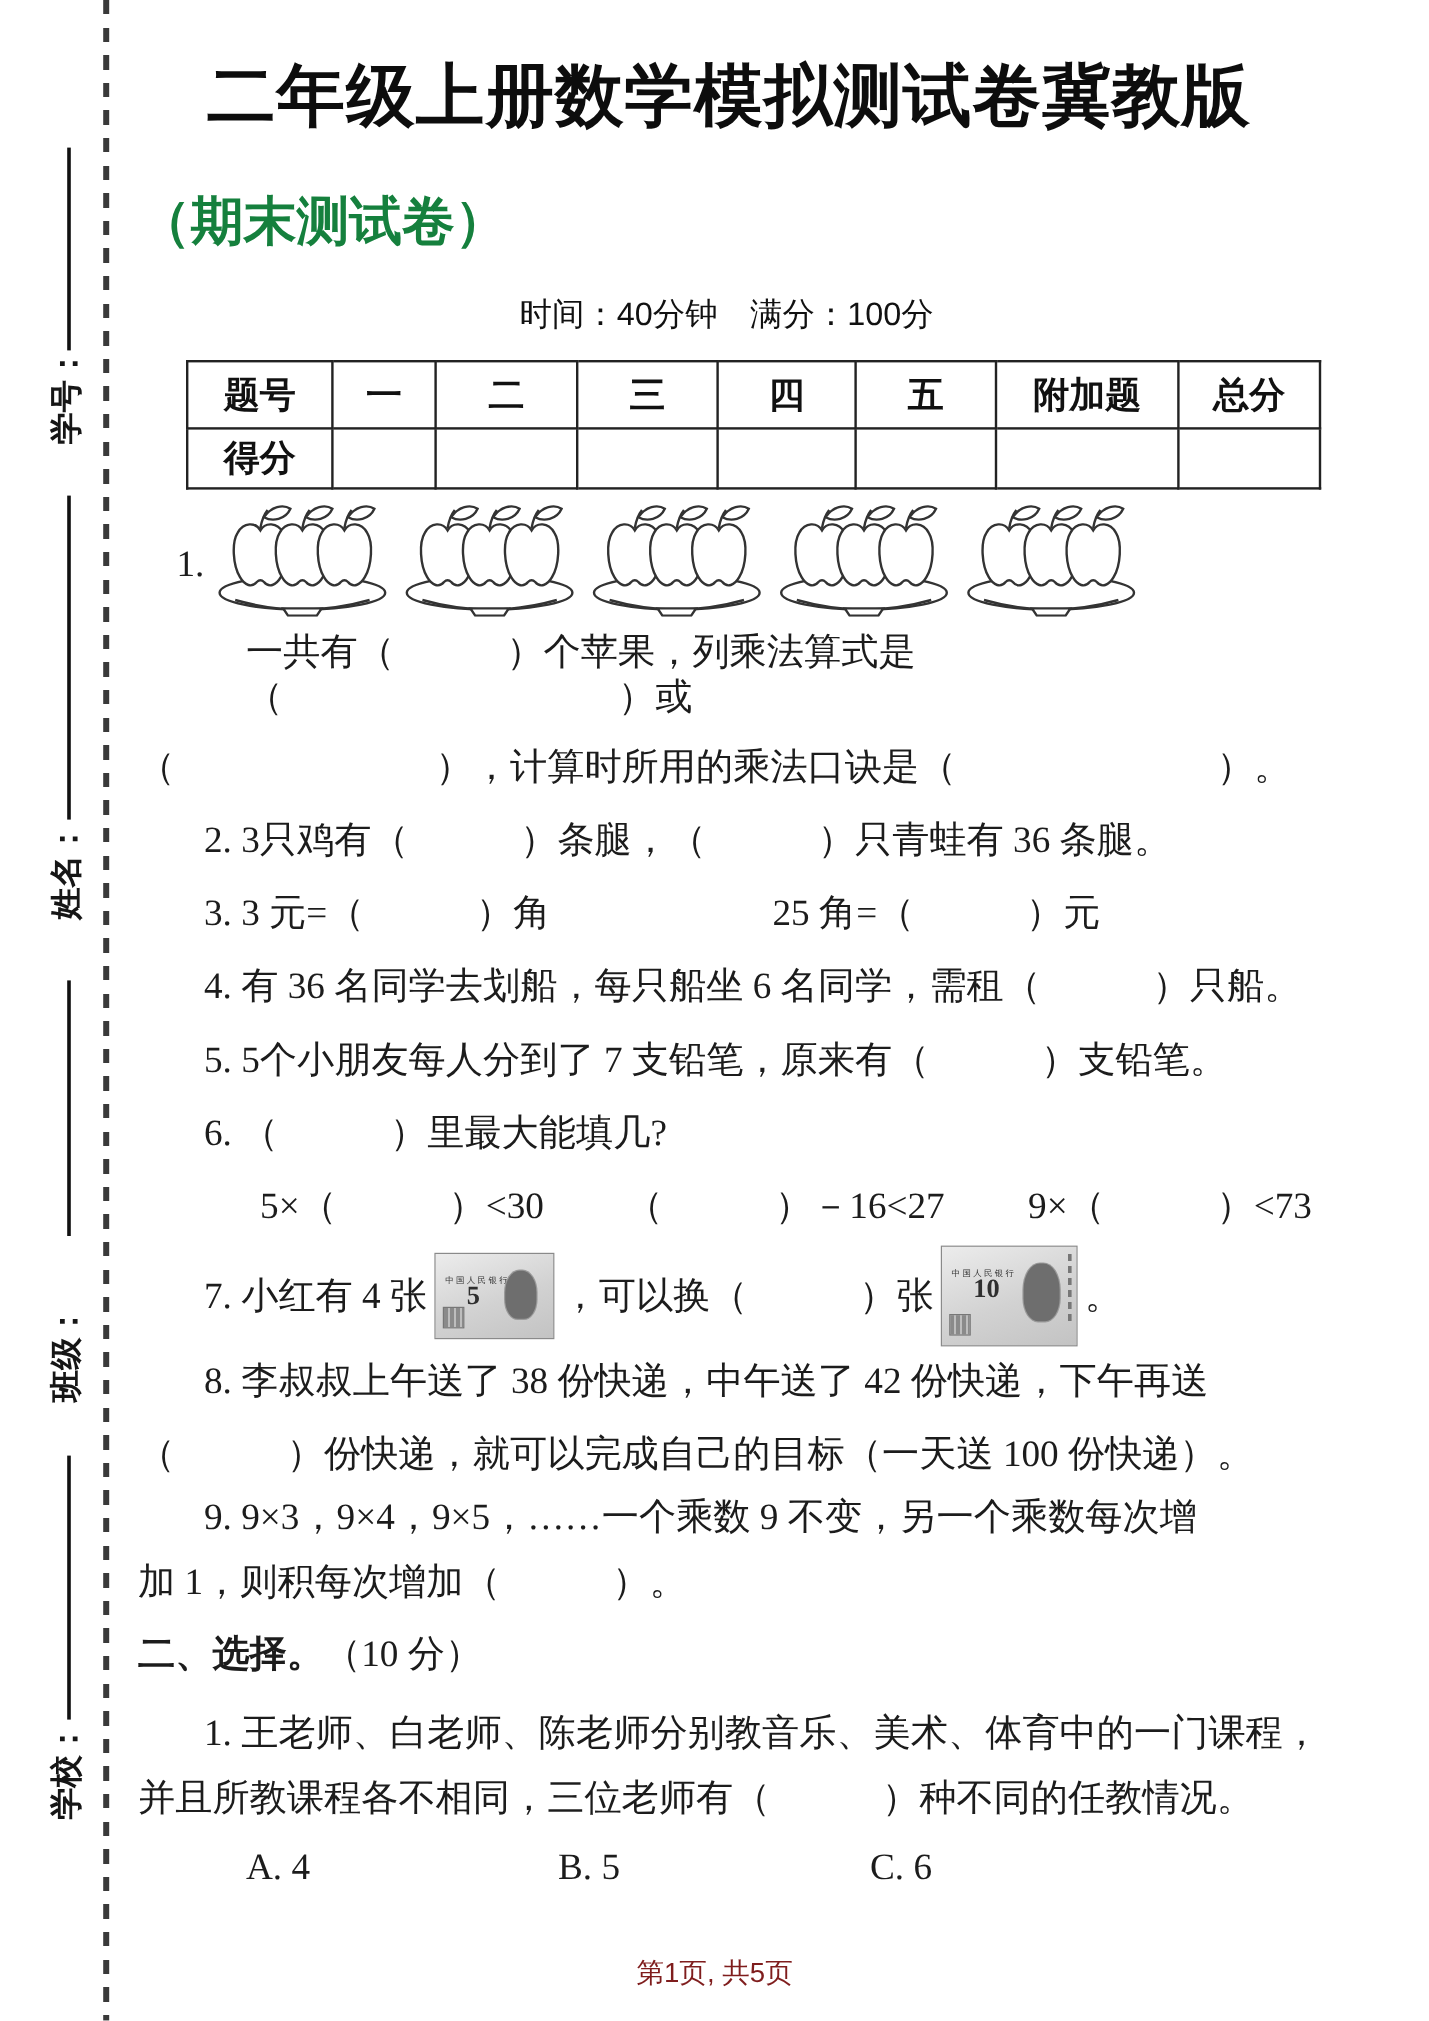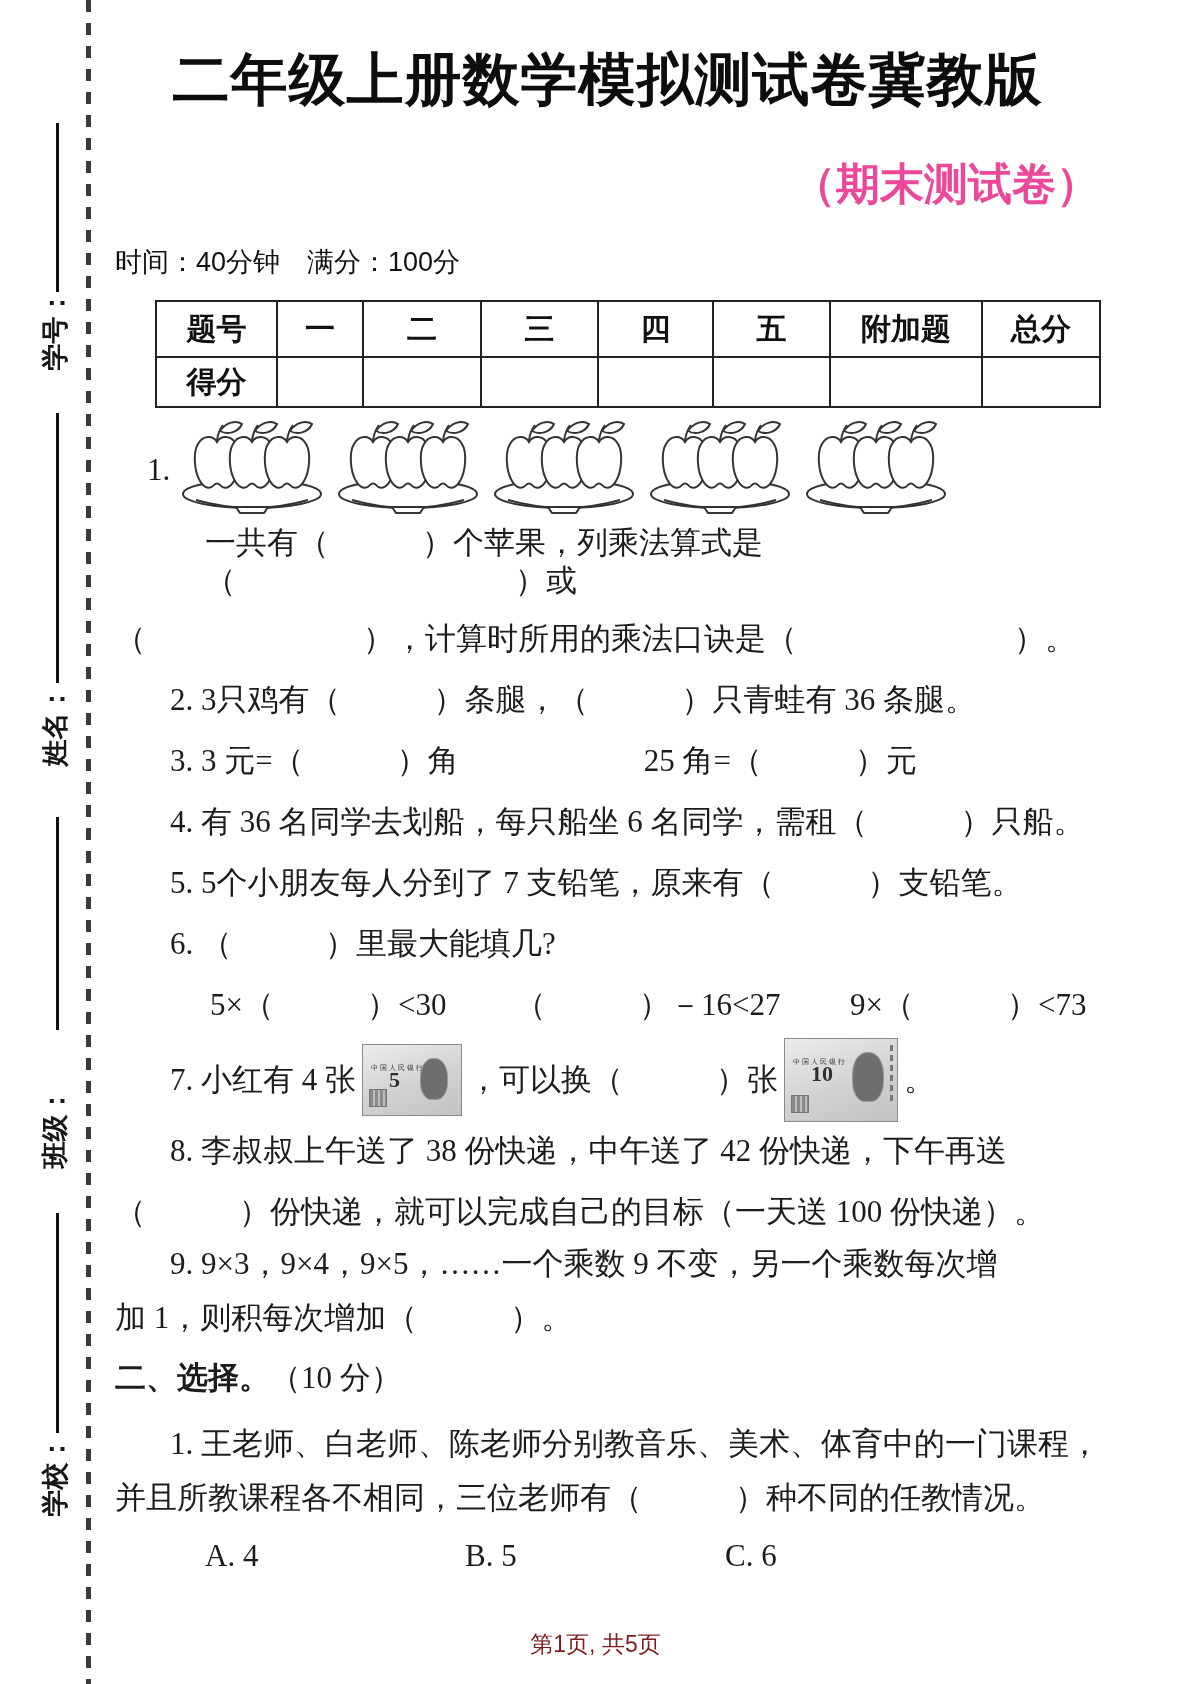--- a/index.html
+++ b/index.html
@@ -36,26 +36,26 @@
   .ml-4 { top:1458px; }
 
   
   .content { position:absolute; left:115px; top:0; width:985px; }
   .title {
     margin-top:42px; text-align:center;
     font-family:"Liberation Sans", sans-serif;
     font-size:57px; font-weight:900; letter-spacing:1px; color:#0d0d0d;
   }
   .subtitle {
-    margin-top:36px; text-align:right;
-    font-family:"Liberation Sans", sans-serif;
-    font-size:44px; font-weight:900; color:#ec4899;
+    margin-top:36px; text-align:left;
+    font-family:"Liberation Sans", sans-serif;
+    font-size:44px; font-weight:900; color:#15803d;
   }
   .meta {
-    margin-top:30px; text-align:left; padding-right:4px;
+    margin-top:30px; text-align:center; padding-right:4px;
     font-family:"Liberation Sans", sans-serif;
     font-size:27px; font-weight:500; color:#111;
   }
   .score-table {
     border-collapse:collapse; margin-top:20px; margin-left:40px;
     table-layout:fixed; width:944px;
     font-family:"Liberation Sans", sans-serif;
   }
   .score-table th, .score-table td {
     border:2px solid #222; text-align:center;
@@ -70,21 +70,21 @@
   .mt10 { margin-top:10px; } .mt14 { margin-top:14px; }
   .mt16 { margin-top:16px; } .mt18 { margin-top:23px; }
   .mt20 { margin-top:20px; } .mt26 { margin-top:26px; }
   .ind1 { padding-left:55px; }   
   .ind2 { padding-left:90px; }   
 
   .q1-row { margin-top:6px; display:flex; align-items:flex-end; padding-left:32px; }
   .q1-num { font-size:31px; padding-bottom:26px; padding-right:6px; }
   .plates { display:flex; gap:4px; }
 
-  .q6-items { display:flex; padding-left:95px; }
+  .q6-items { display:flex; padding-left:95px;justify-content:center; }
   .q6-items span:nth-child(1){ width:305px; }
   .q6-items span:nth-child(2){ width:335px; }
 
   .q7-row { margin-top:14px; display:flex; align-items:center; padding-left:55px; }
 
   
   .note {
     position:relative; display:inline-block; overflow:hidden;
     background:linear-gradient(160deg,#ececec 0%,#d2d2d2 55%,#c3c3c3 100%);
     border:1px solid #8a8a8a; vertical-align:middle;

